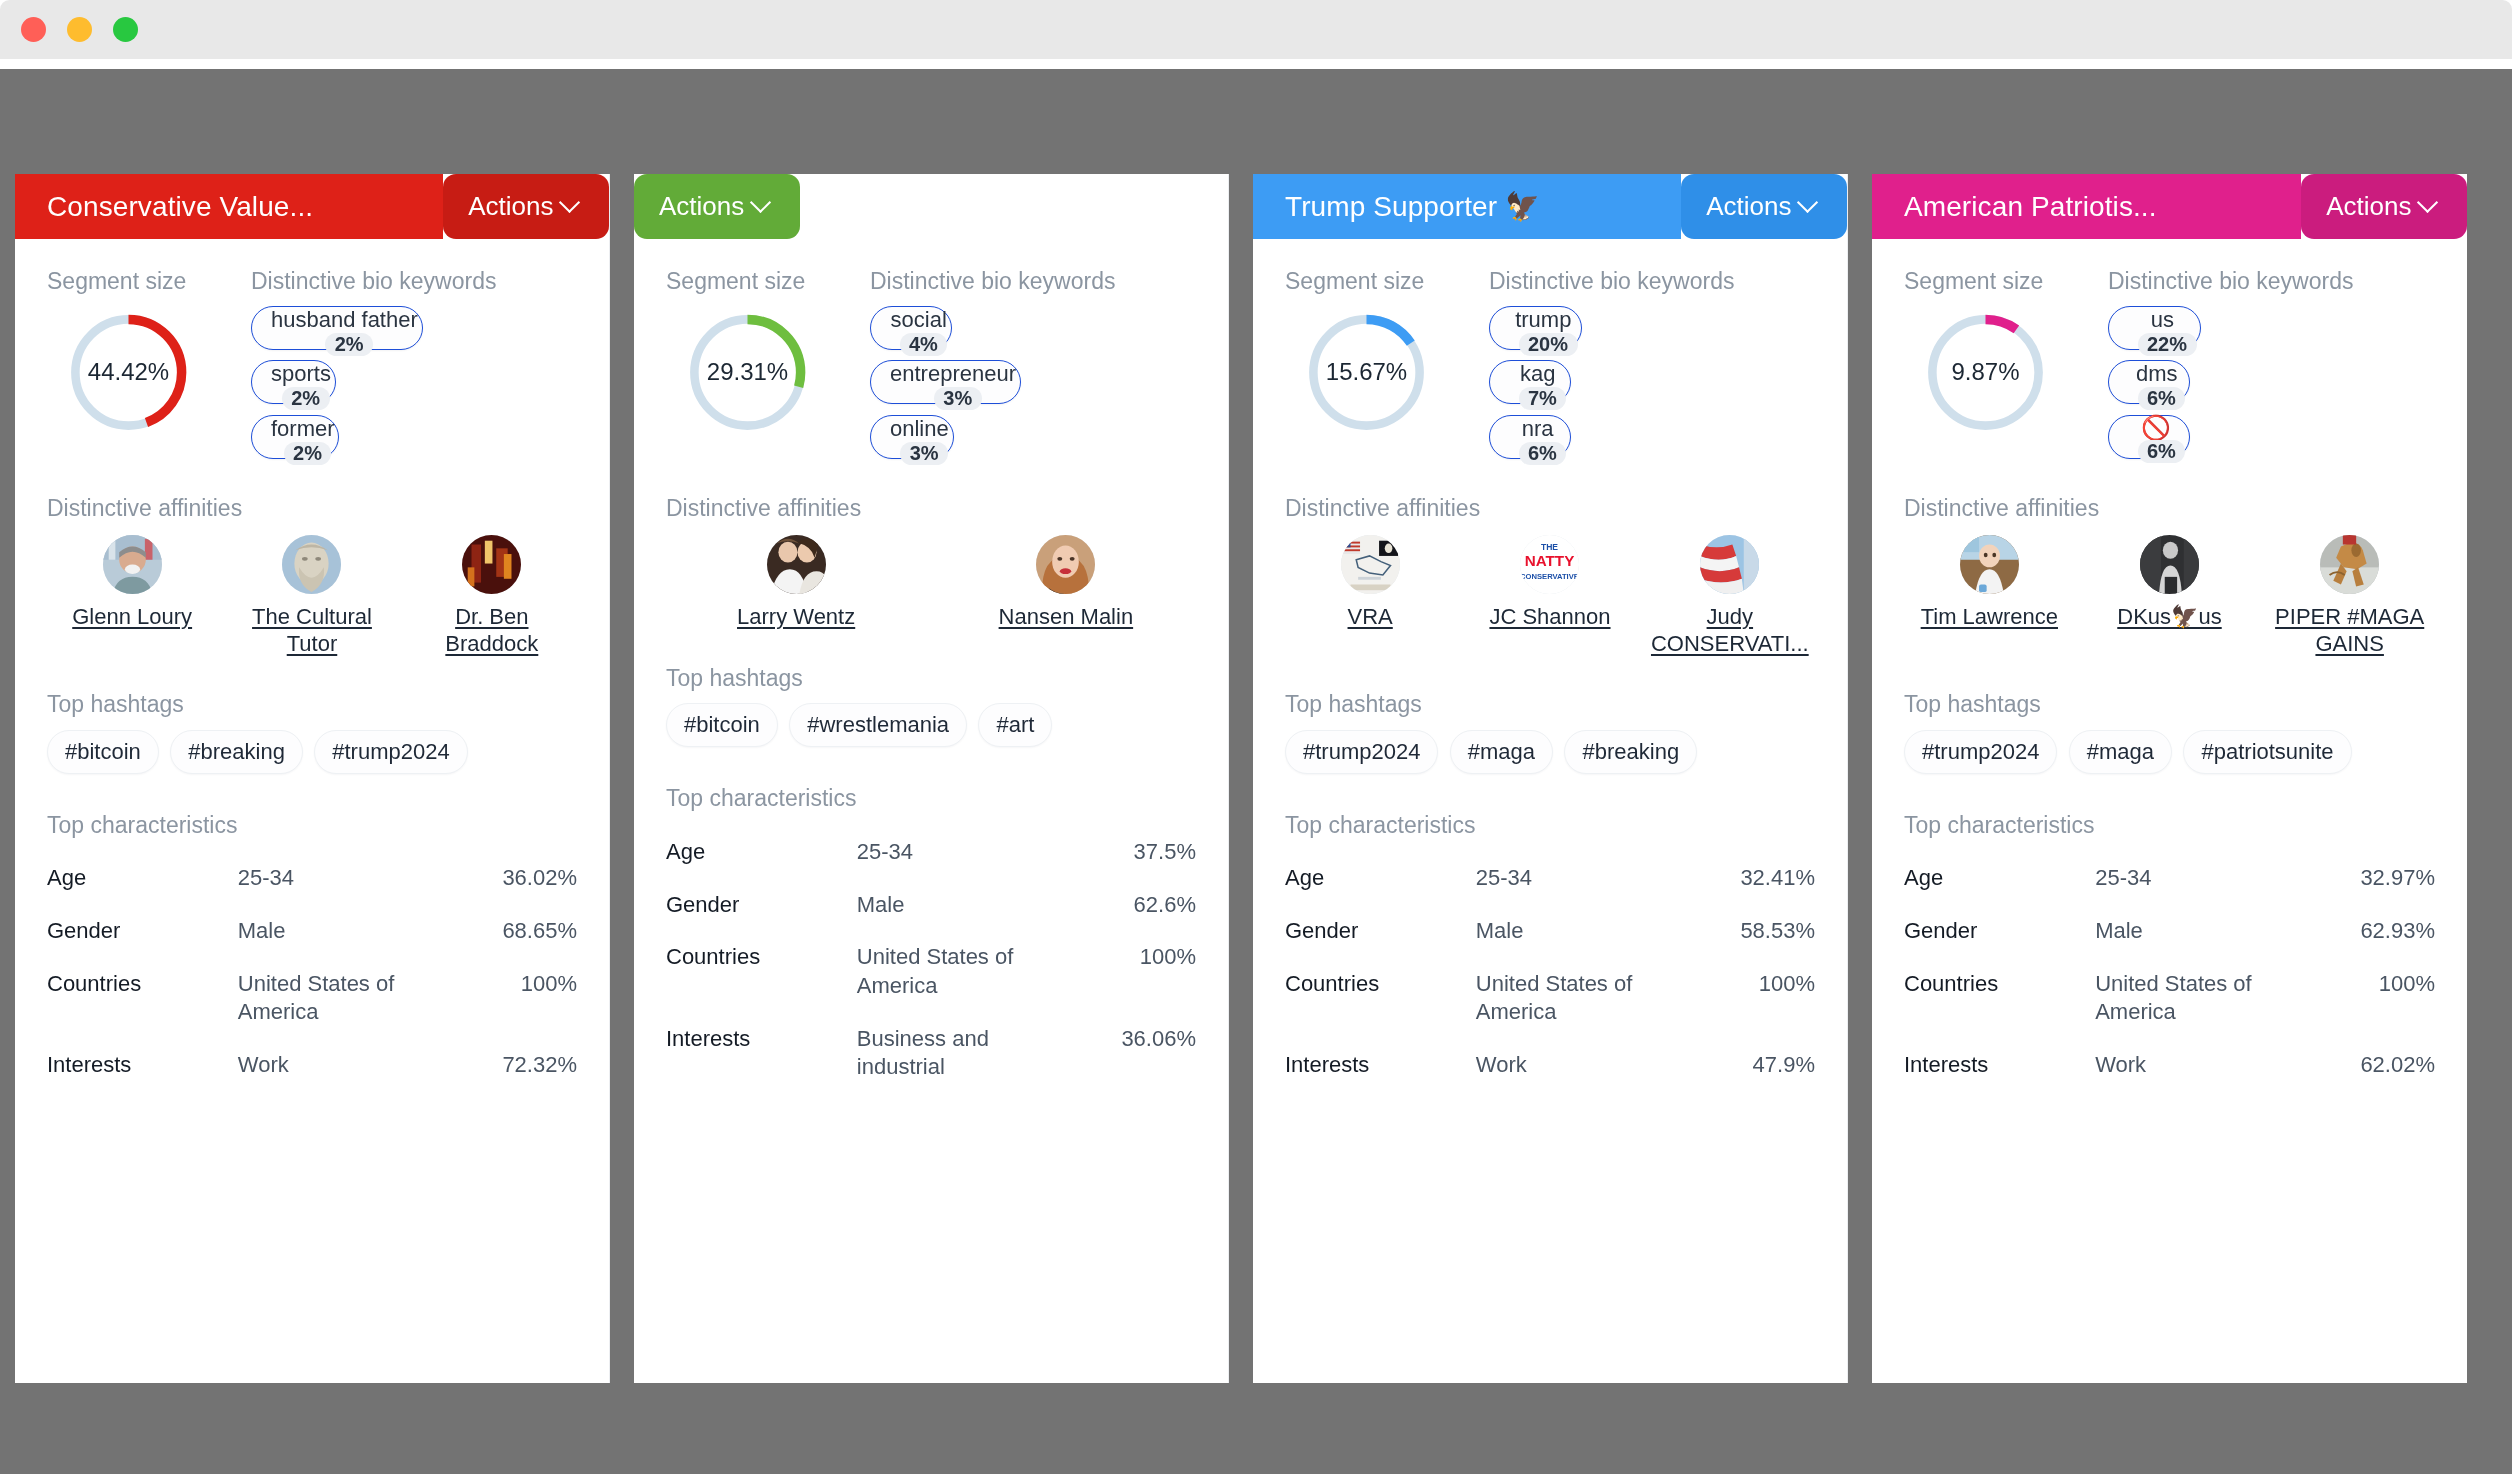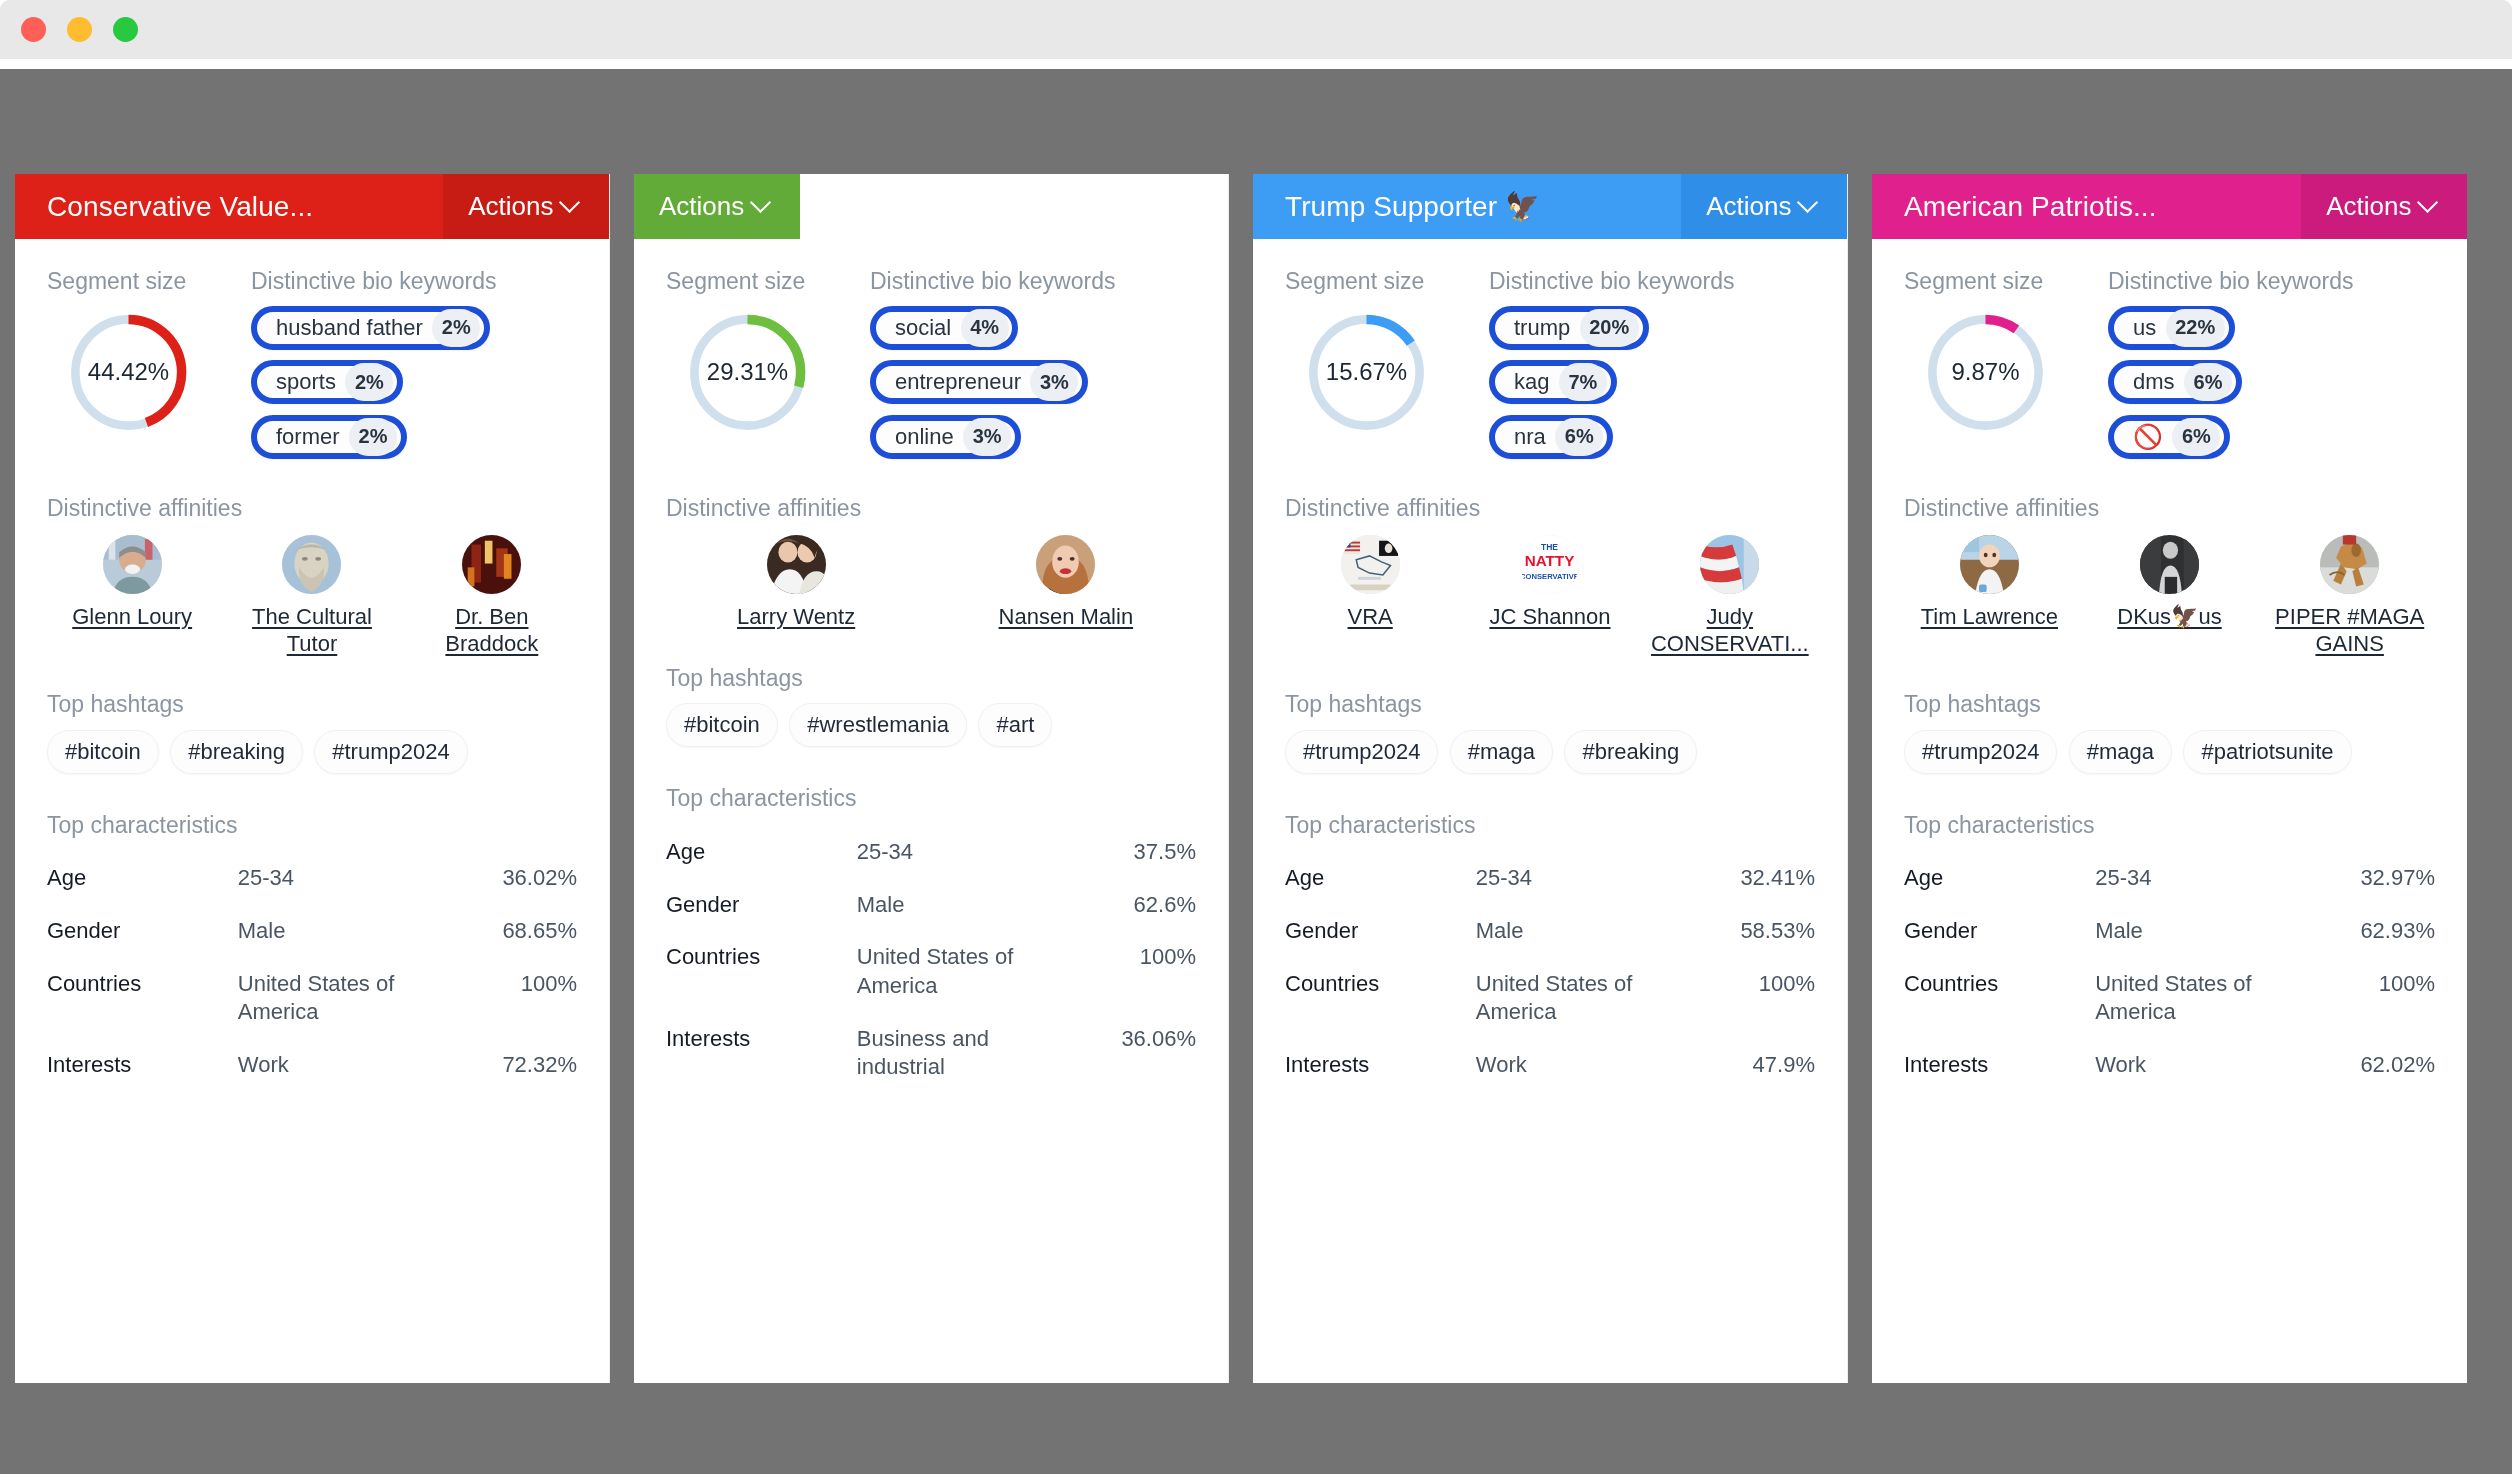--- a/index.html
+++ b/index.html
@@ -67,20 +67,21 @@
     white-space: nowrap;
     overflow: hidden;
   }
   .actions-btn {
     flex: 0 0 auto;
     display: flex; align-items: center; gap: 8.6px;
     padding: 0 32px 0 25px;
     color: #ffffff;
     font-size: 26px;
     cursor: pointer;
+    border-radius: 13px;
   }
   .chev {
     display: inline-block;
     width: 15px; height: 15px;
     border-right: 2.9px solid #fff;
     border-bottom: 2.9px solid #fff;
     transform: rotate(45deg) translate(-2.9px,-2.9px);
   }
 
   
@@ -109,27 +110,28 @@
     position: absolute; inset: 0;
     display: flex; align-items: center; justify-content: center;
     font-size: 24px;
     color: #1c2733;
   }
 
   .kw-list { margin-top: 11.4px; display: flex; flex-direction: column; gap: 10.5px; align-items: flex-start; }
   .kw-pill {
     display: inline-flex; align-items: center;
     background: #fdfdfe;
-    border: 6px solid #1d4ed8;
+    border: 1px solid #1d4ed8;
     border-radius: 951px;
     height: 44px;
     padding: 0 3.8px 0 19px;
     box-shadow: 0 1px 1.9px rgba(16,24,40,.05);
     max-width: 100%;
     cursor: pointer;
+    flex-direction: column;
   }
   .kw-text {
     font-size: 22px; color: #2a3441;
     white-space: nowrap;
   }
   .kw-emoji { font-size: 24px; line-height: 1; }
   .kw-pct {
     margin-left: 9.5px;
     display: inline-flex; align-items: center; justify-content: center;
     min-width: 44px; height: 38px;

